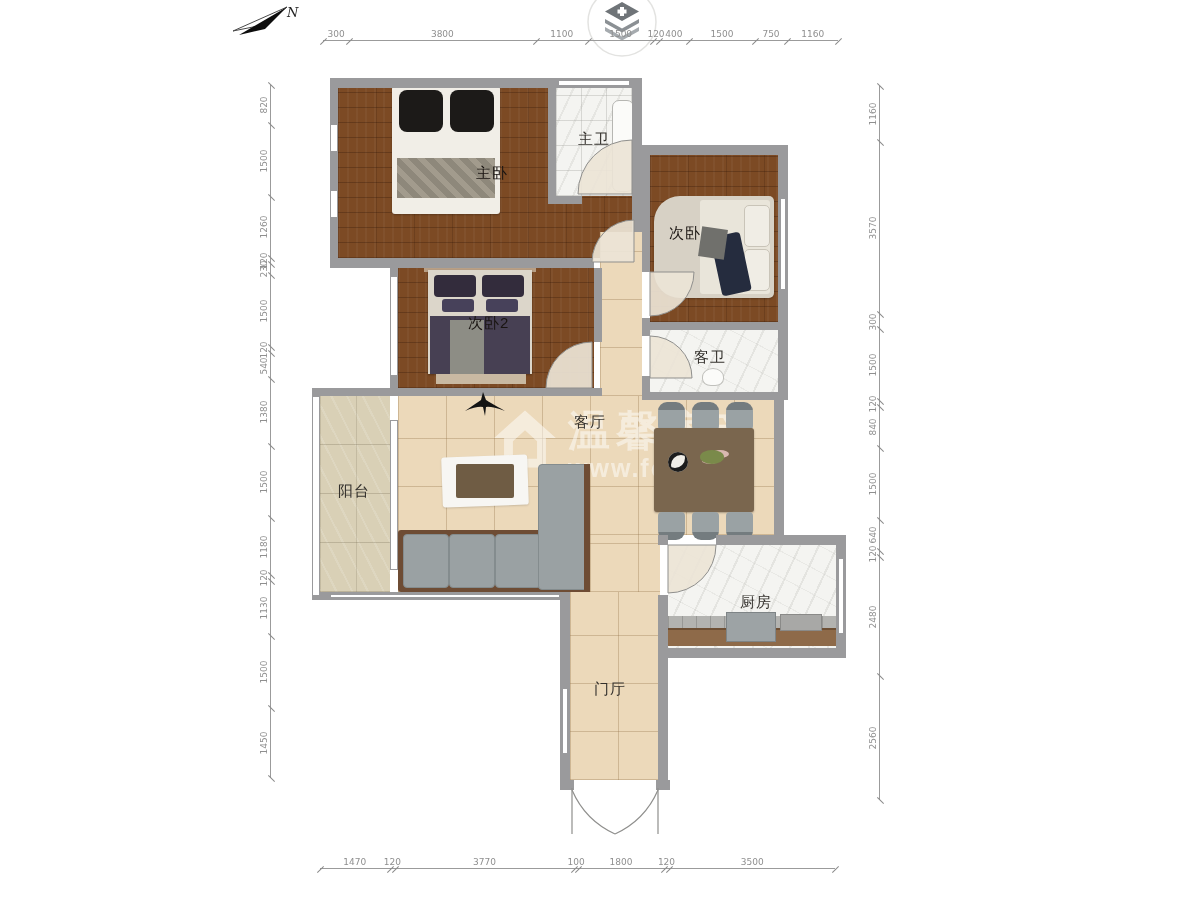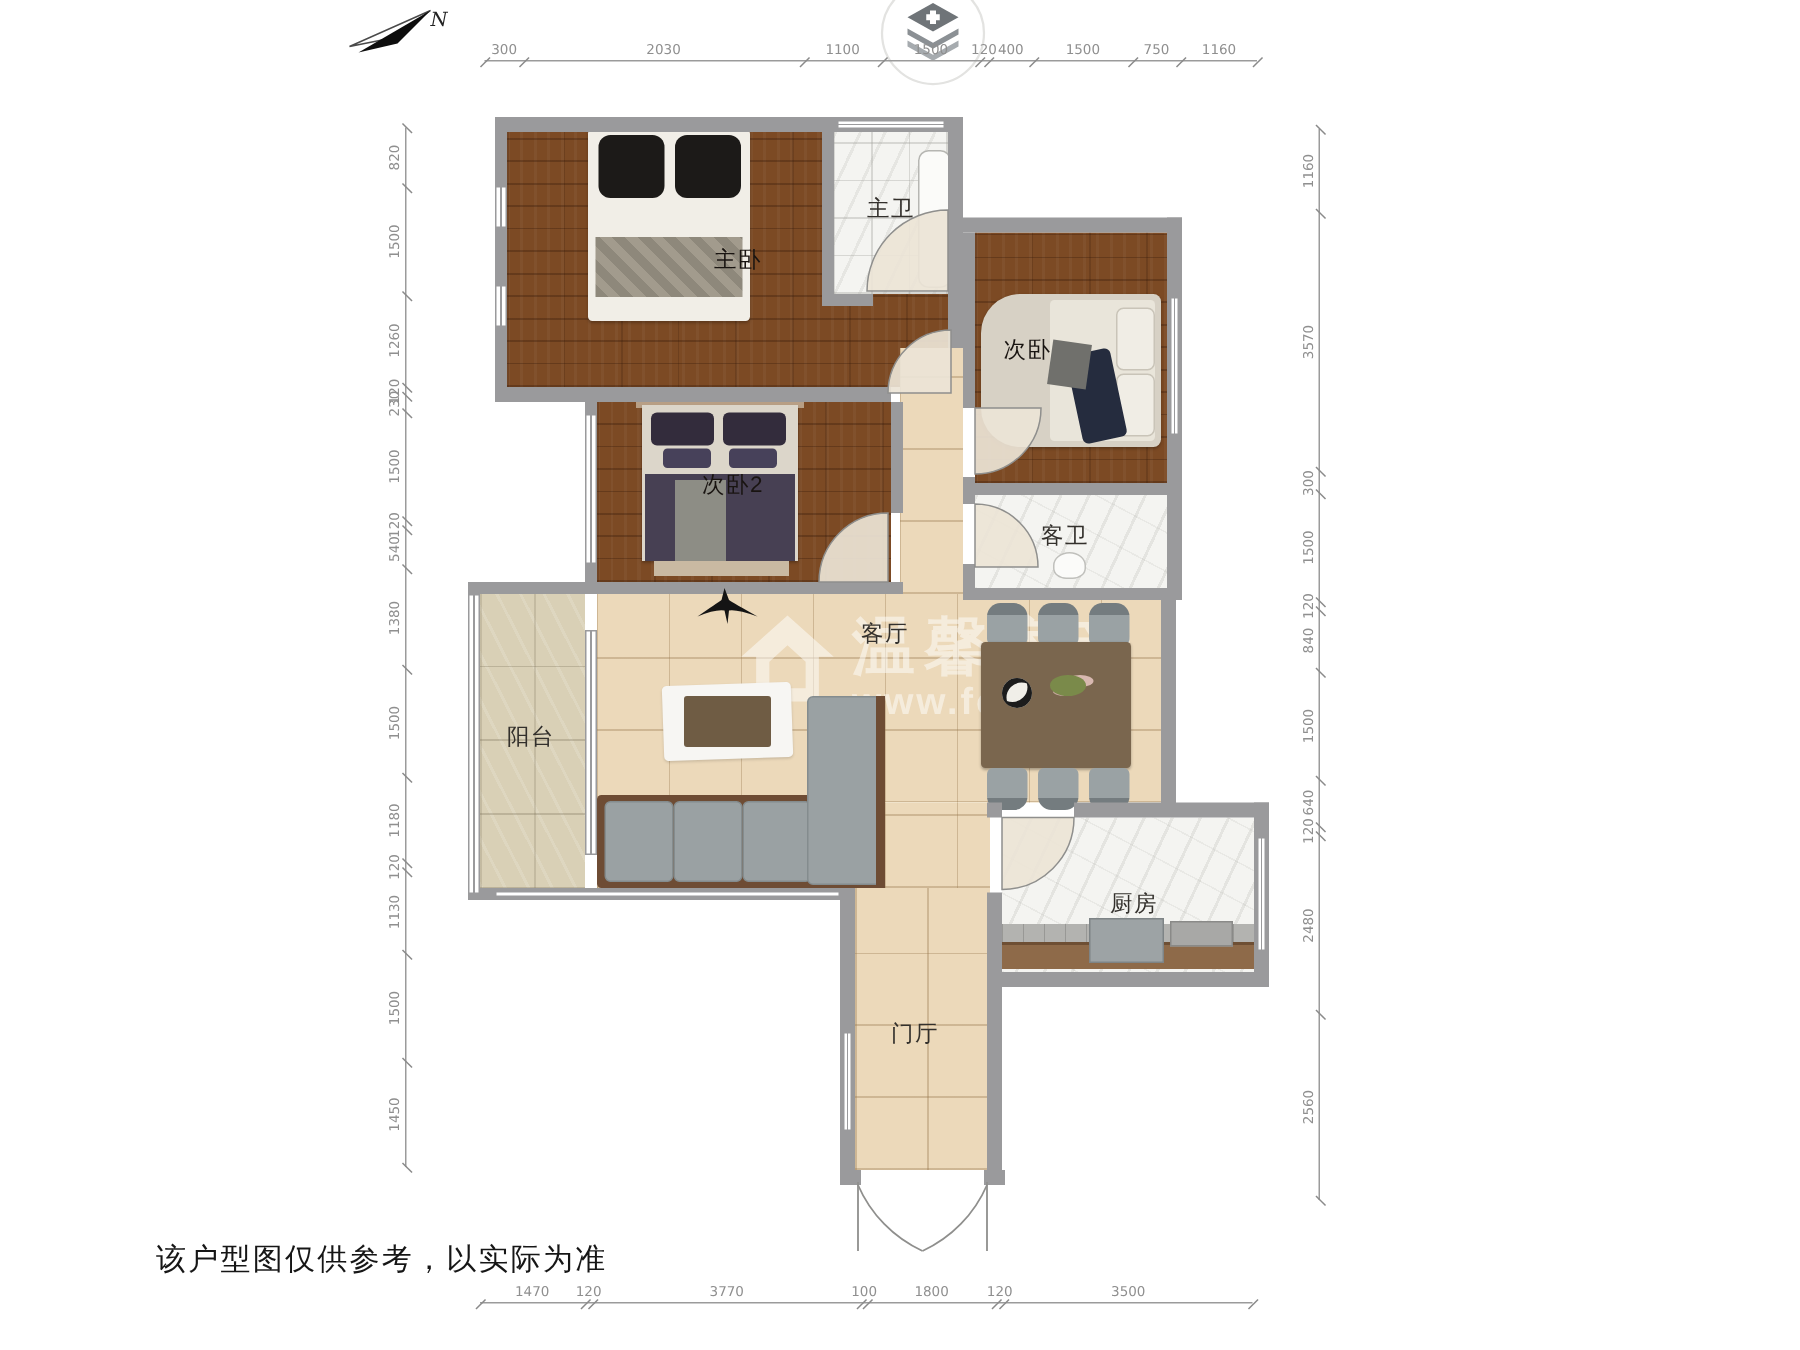--- a/index.html
+++ b/index.html
@@ -73,21 +73,21 @@
       <rect x="31.5" y="23.5" width="9" height="4" fill="#fff"></rect>
     <path d="M19 33 L36 42.5 L53 33 L53 37 L36 46.5 L19 37 Z" fill="#8b9094"></path>
     <path d="M19 41 L36 50.5 L53 41 L53 45 L36 54.5 L19 45 Z" fill="#a6abaf"></path>
   </svg>
 
   <div class="dim h" style="left:323px;top:40px;width:515px">
       <i class="tick" style="left: 0%;"></i>
       <i class="tick" style="left: 5.08475%;"></i>
       <span class="dlabel" style="left: 2.54237%;">300</span>
       <i class="tick" style="left: 41.2712%;"></i>
-      <span class="dlabel" style="left: 23.178%;">2030</span>
+      <span class="dlabel" style="left: 23.178%;">3800</span>
       <i class="tick" style="left: 51.4407%;"></i>
       <span class="dlabel" style="left: 46.3559%;">1100</span>
       <i class="tick" style="left: 64.1525%;"></i>
       <span class="dlabel" style="left: 57.7966%;">1500</span>
       <i class="tick" style="left: 65.1695%;"></i>
       <span class="dlabel" style="left: 64.661%;">120</span>
       <i class="tick" style="left: 71.1017%;"></i>
       <span class="dlabel" style="left: 68.1356%;">400</span>
       <i class="tick" style="left: 83.8136%;"></i>
       <span class="dlabel" style="left: 77.4576%;">1500</span>
@@ -303,14 +303,13 @@
   <div class="rlabel dk" style="left:476px;top:164px">主卧</div>
   <div class="rlabel" style="left:578px;top:130px">主卫</div>
   <div class="rlabel dk" style="left:669px;top:224px">次卧</div>
   <div class="rlabel dk" style="left:468px;top:314px">次卧2</div>
   <div class="rlabel" style="left:694px;top:348px">客卫</div>
   <div class="rlabel" style="left:574px;top:413px">客厅</div>
   <div class="rlabel" style="left:338px;top:482px">阳台</div>
   <div class="rlabel" style="left:740px;top:593px">厨房</div>
   <div class="rlabel" style="left:594px;top:680px">门厅</div>
 
-  <div class="disclaimer" style="left:104px;top:826px">该户型图仅供参考，以实际为准</div>
 </div>
 
 </body></html>

